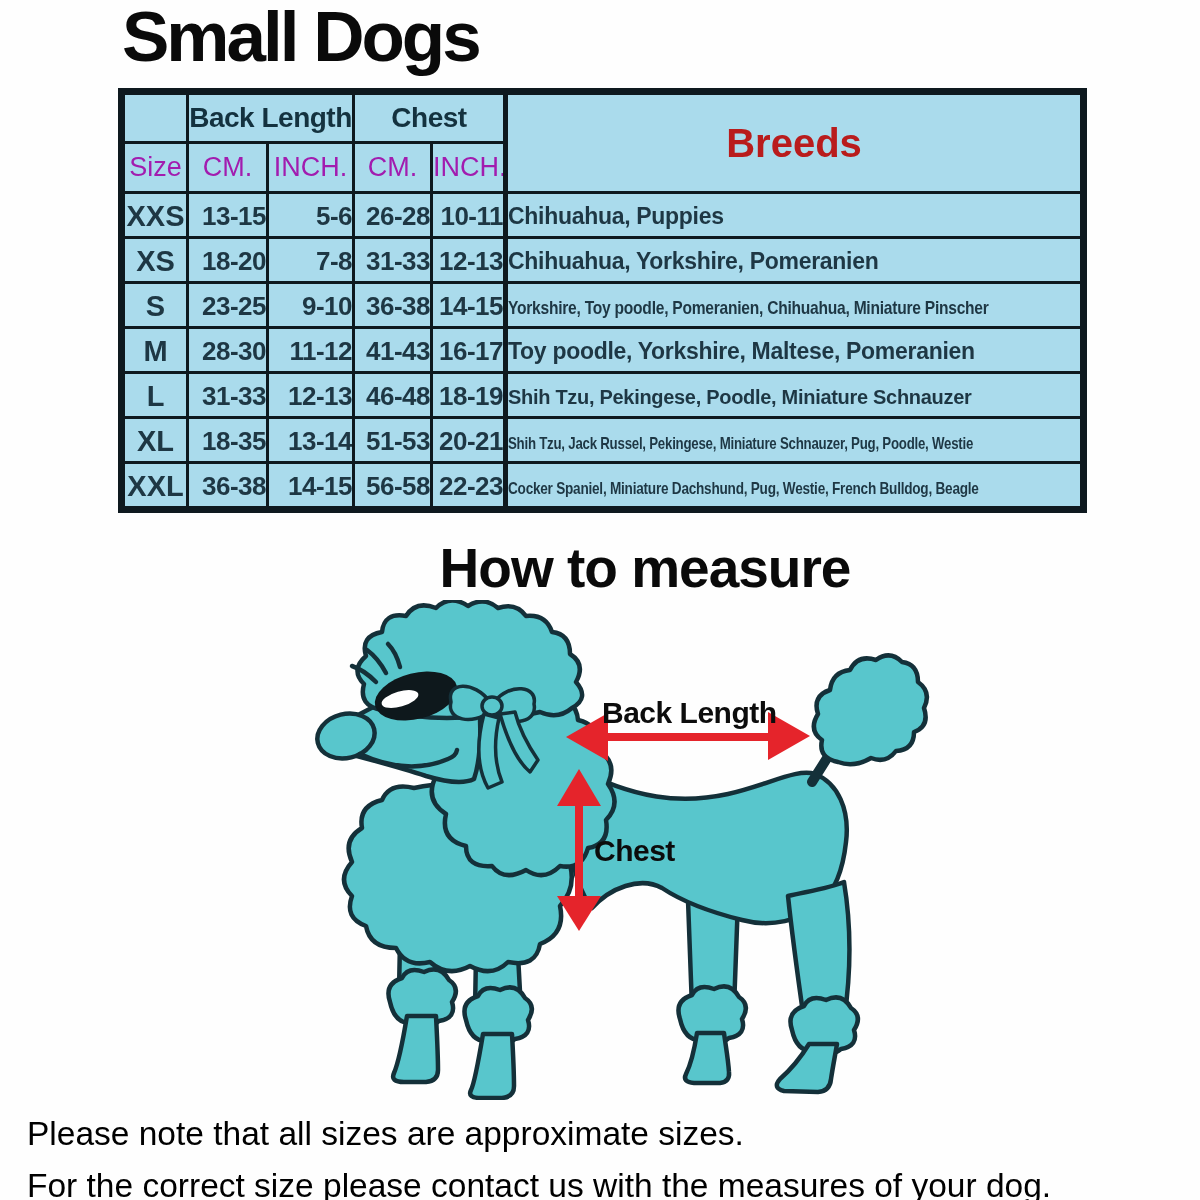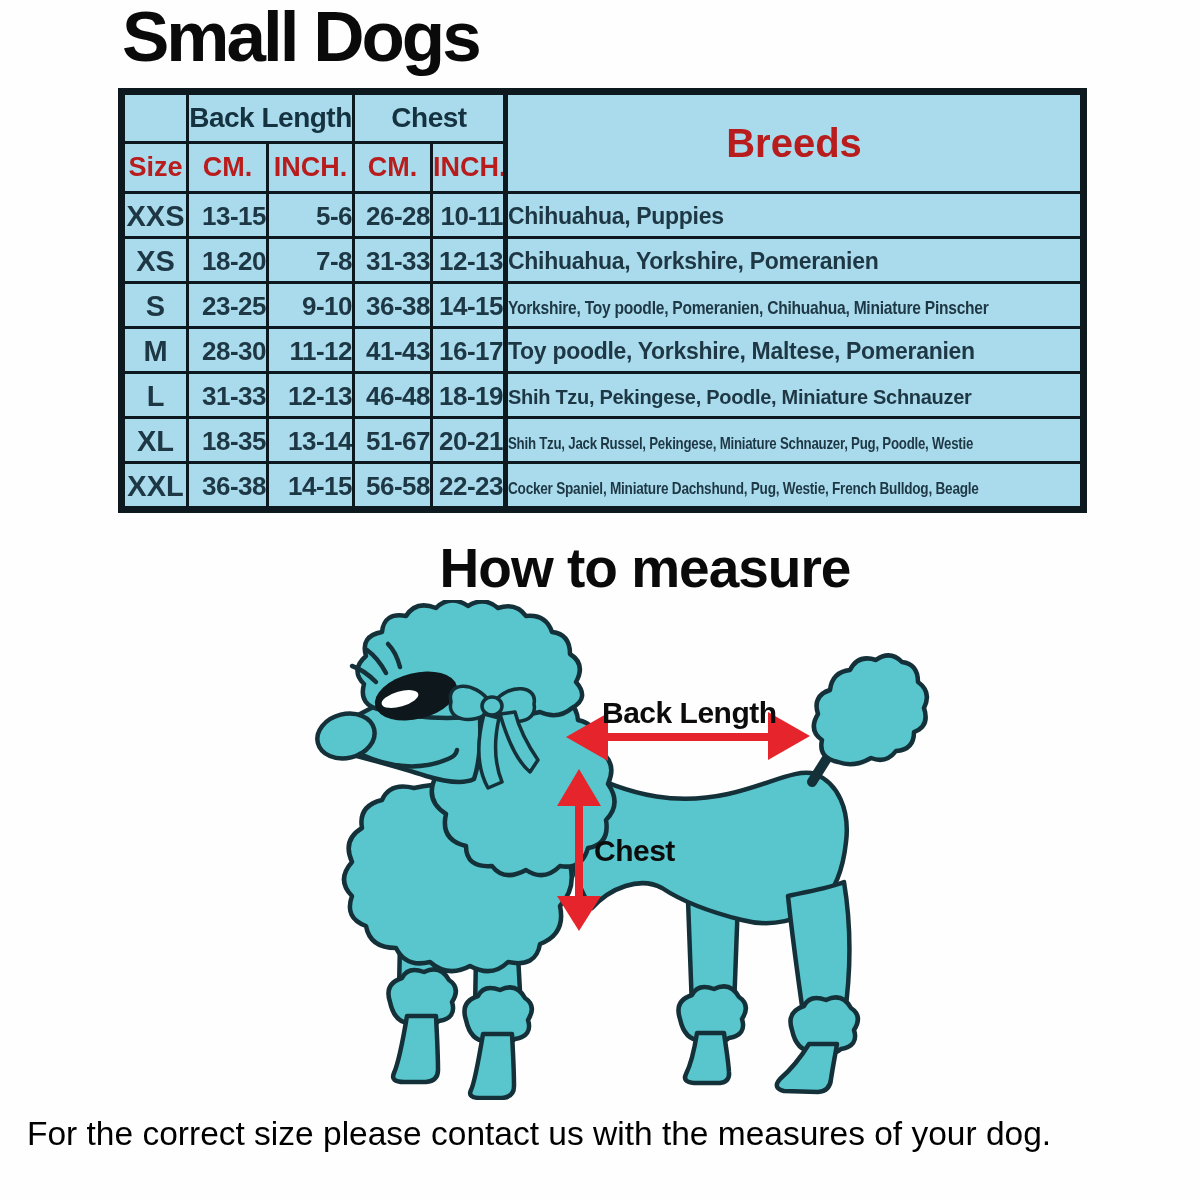--- a/index.html
+++ b/index.html
@@ -16,21 +16,21 @@
     position:absolute; top:88px; left:118px; width:962px; height:402px;
     border-collapse:collapse; table-layout:fixed;
     background:#aadbec; border:7px solid #0e191f;
   }
   .size-table td { border:3px solid #0e191f; padding:0; overflow:hidden; vertical-align:middle; }
   .hrow1 td { height:46px; }
   .hrow2 td { height:47px; }
   .drow td  { height:40px; padding-top:2px; }
   .ghead { text-align:center; font-weight:bold; font-size:28px; color:#14323f; letter-spacing:-0.5px; }
   .breeds-head { text-align:center; font-weight:bold; font-size:40px; color:#b91c1c; border-left-width:5px !important; }
-  .sub   { text-align:center; font-weight:bold; font-size:27px; color:#b91c1c; }
+  .sub   { text-align:center; font-weight:normal; font-size:27px; color:#a21caf; }
   .size-cell { text-align:center; font-weight:bold; font-size:29px; color:#1e3744; }
   .num   { text-align:right; font-weight:bold; font-size:26px; color:#1e3744; letter-spacing:-0.5px; }
   .breeds { font-weight:bold; color:#1e3744; padding-left:7px; border-left-width:5px !important;
             font-size:23px; letter-spacing:-0.3px; white-space:nowrap;margin-left:24px; }
   .breeds span { display:inline-block; white-space:nowrap; }
   .sq2 span { font-size:19px; transform:scaleX(.82); transform-origin:left center; }
   .sq4 span { font-size:20px;text-align:center; }
   .sq5 span { font-size:17px; transform:scaleX(.78); transform-origin:left center; }
   .sq6 span { font-size:17px; transform:scaleX(.80); transform-origin:left center; }
   .how-heading {
@@ -109,21 +109,21 @@
     <td class="num">31-33</td>
     <td class="num">12-13</td>
     <td class="num">46-48</td>
     <td class="num">18-19</td>
     <td class="breeds sq4"><span>Shih Tzu, Pekingese, Poodle, Miniature Schnauzer</span></td>
   </tr>
   <tr class="drow">
     <td class="size-cell">XL</td>
     <td class="num">18-35</td>
     <td class="num">13-14</td>
-    <td class="num">51-67</td>
+    <td class="num">51-53</td>
     <td class="num">20-21</td>
     <td class="breeds sq5"><span>Shih Tzu, Jack Russel, Pekingese, Miniature Schnauzer, Pug, Poodle, Westie</span></td>
   </tr>
   <tr class="drow">
     <td class="size-cell">XXL</td>
     <td class="num">36-38</td>
     <td class="num">14-15</td>
     <td class="num">56-58</td>
     <td class="num">22-23</td>
     <td class="breeds sq6"><span>Cocker Spaniel, Miniature Dachshund, Pug, Westie, French Bulldog, Beagle</span></td>
@@ -193,14 +193,15 @@
         <polygon points="269,169 247,206 291,206"></polygon>
         <polygon points="269,331 247,296 291,296"></polygon>
       </g>
     </g>
   </svg>
   <div class="arrow-label back-label">Back Length</div>
   <div class="arrow-label chest-lbl">Chest</div>
 </div>
 
 <div class="footer">
+  <div>Please note that all sizes are approximate sizes.</div>
   <div>For the correct size please contact us with the measures of your dog.</div>
 </div>
 
 </body></html>

